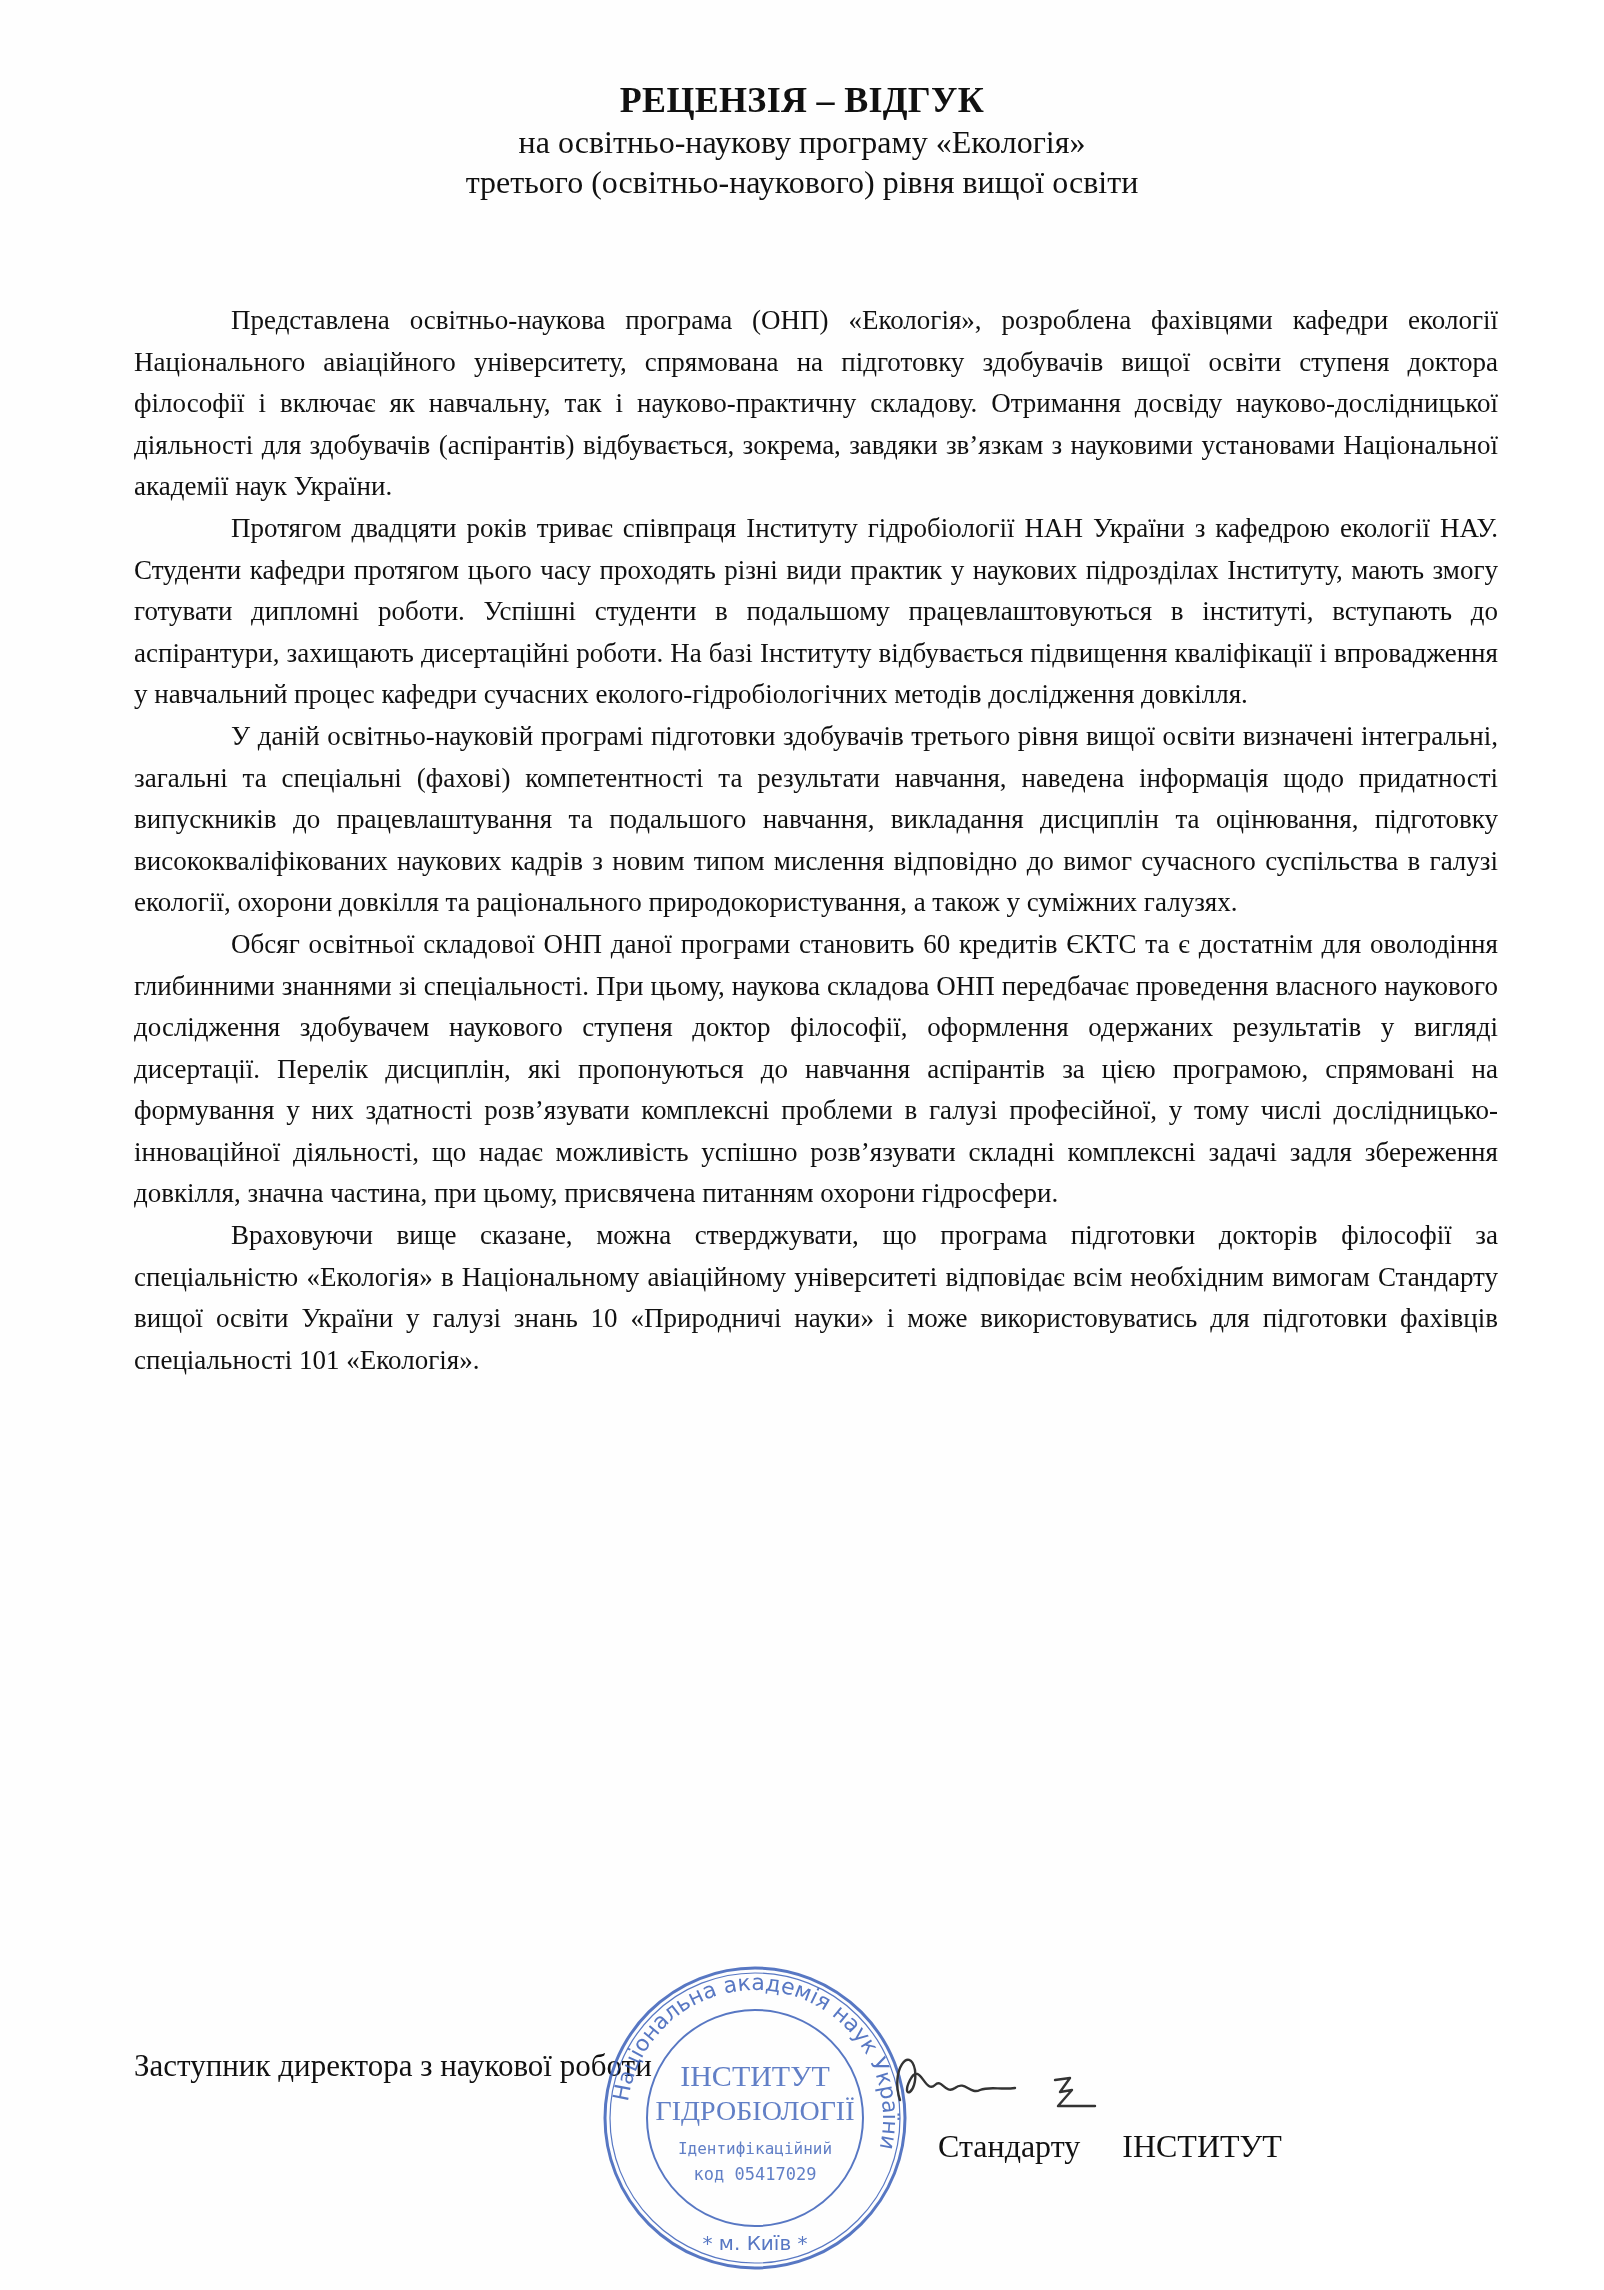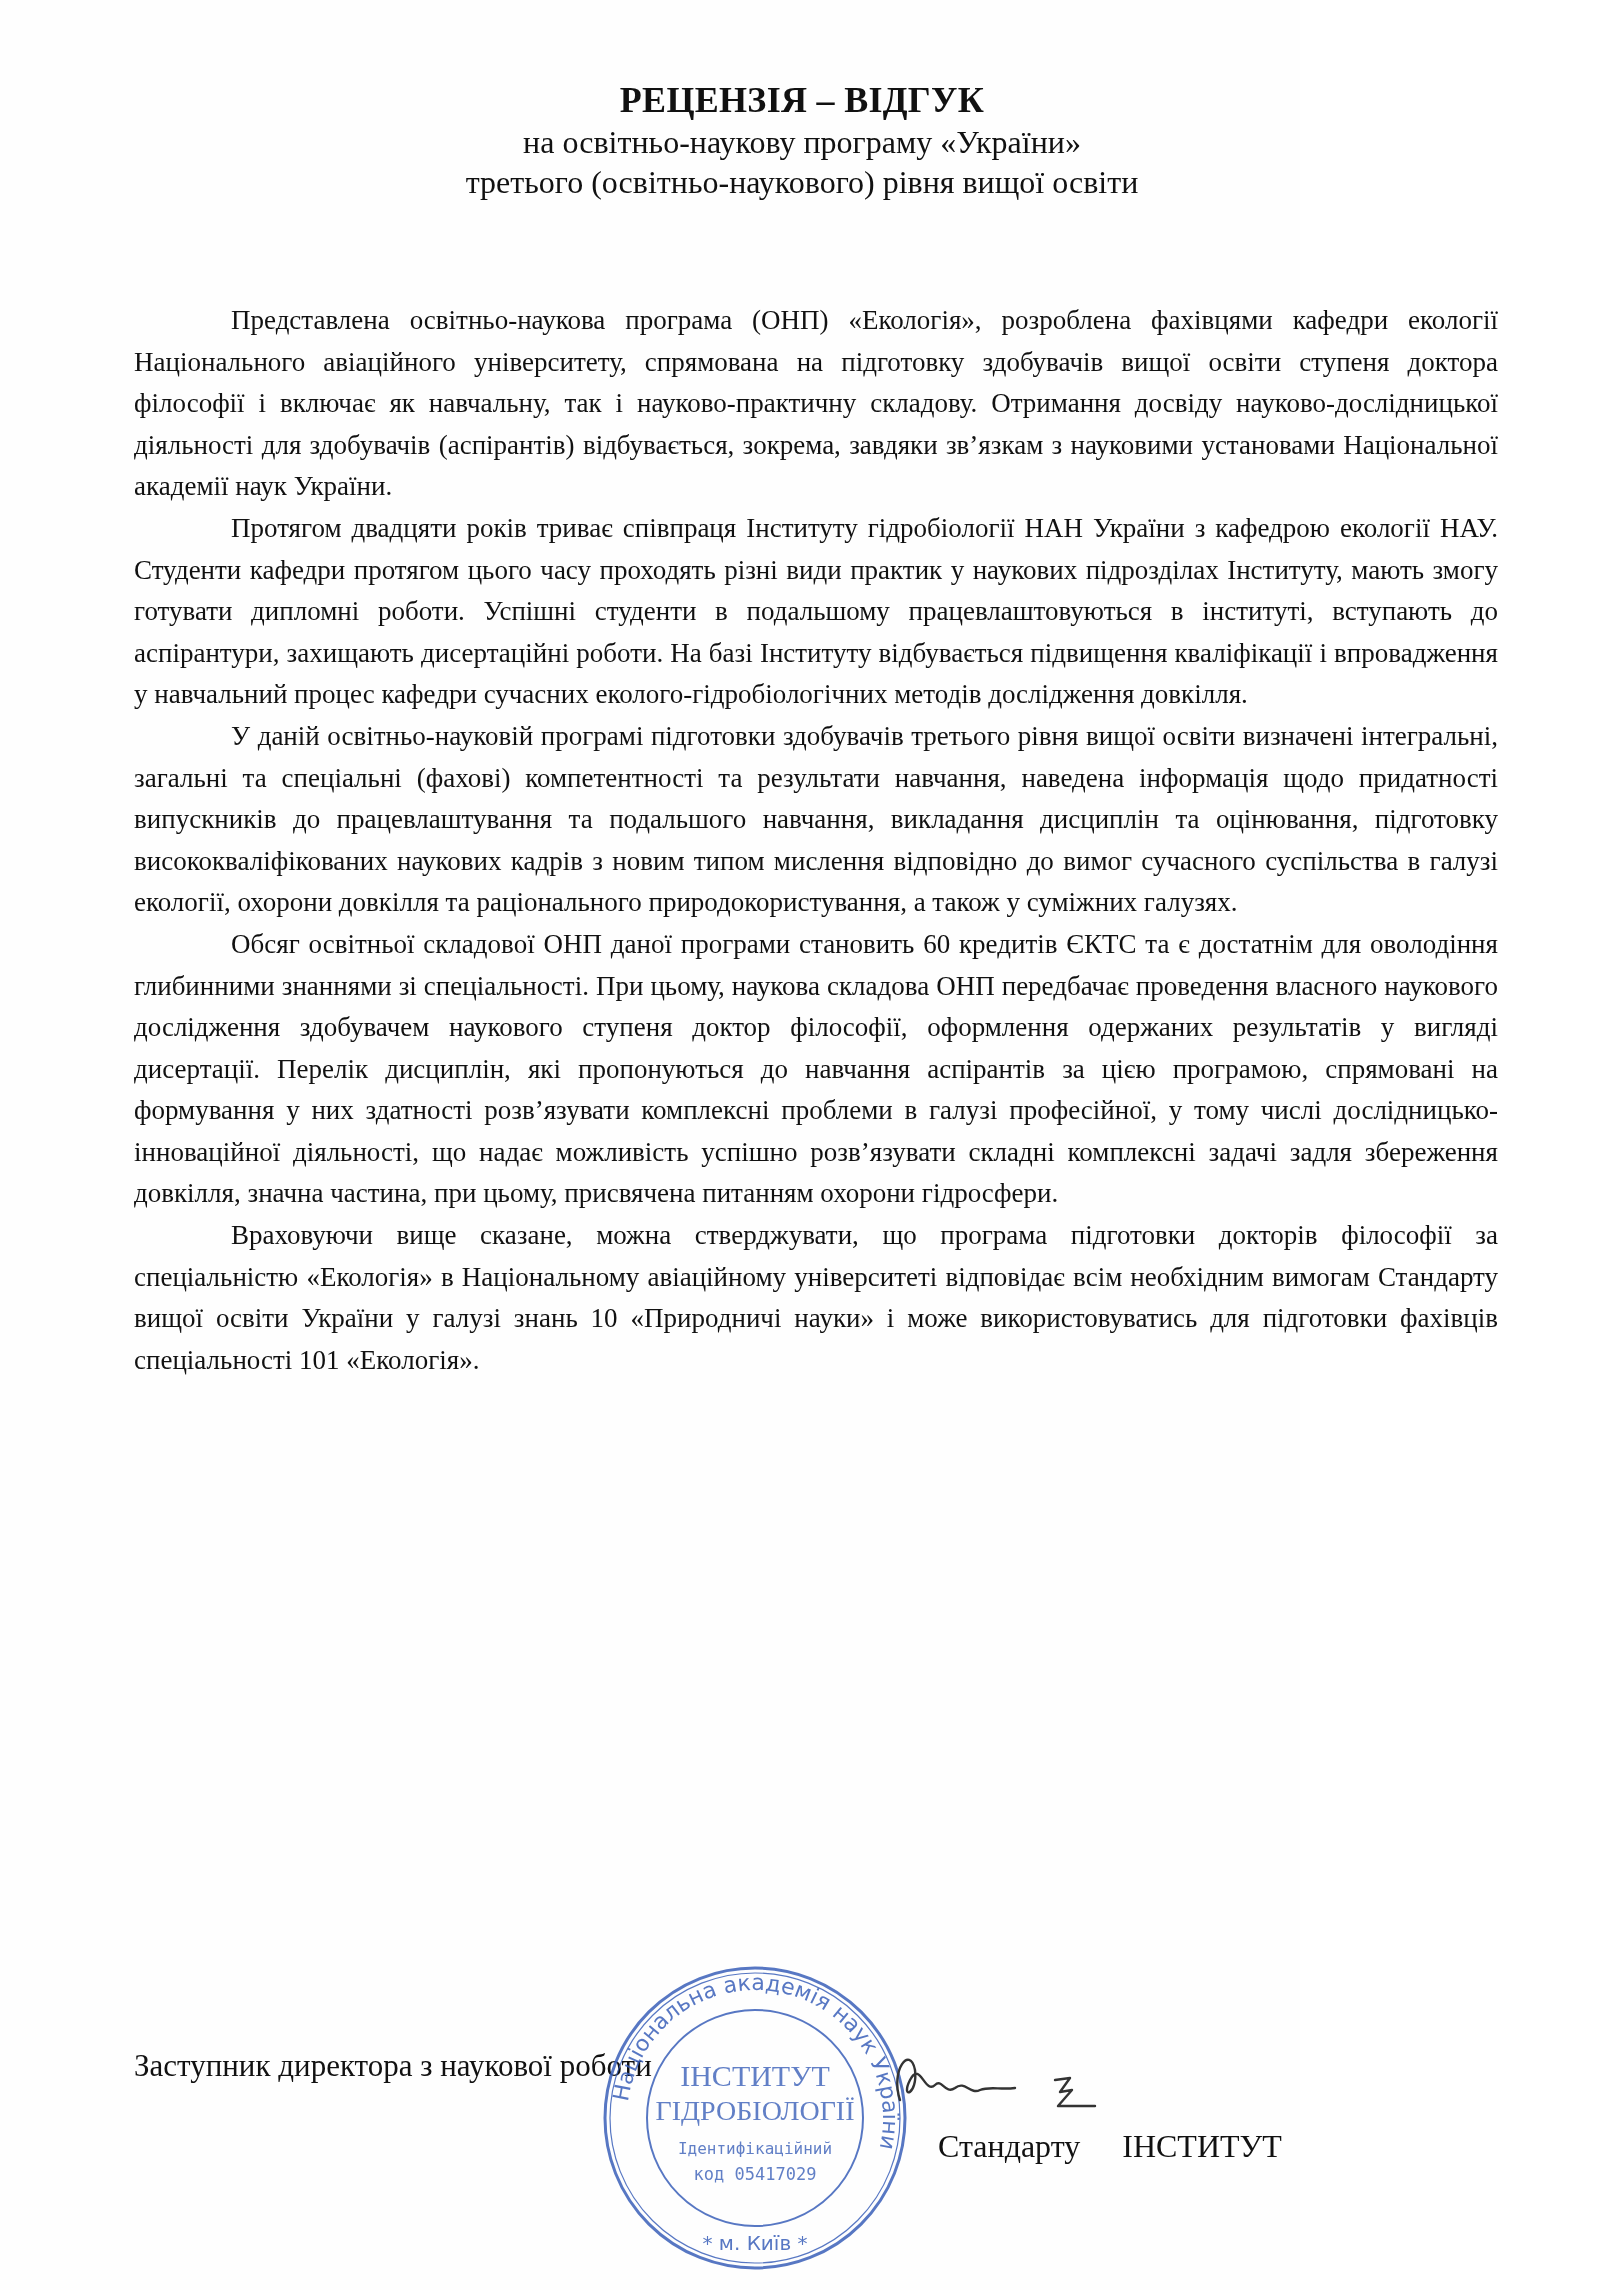--- a/index.html
+++ b/index.html
@@ -23,21 +23,21 @@
   .stamp { position: absolute; left: 590px; top: 1958px; width: 330px; height: 320px; }
   .signature { position: absolute; left: 880px; top: 2040px; width: 260px; height: 80px; }
 </style>
 </head>
 <body>
 
 <div class="page">
 
   <div class="header">
     <div class="title">РЕЦЕНЗІЯ – ВІДГУК</div>
-    <div class="subtitle">на освітньо-наукову програму «України»</div>
+    <div class="subtitle">на освітньо-наукову програму «Екологія»</div>
     <div class="subtitle">третього (освітньо-наукового) рівня вищої освіти</div>
   </div>
 
   <div class="body-text">
     <p class="para">Представлена освітньо-наукова програма (ОНП) «Екологія», розроблена фахівцями кафедри екології Національного авіаційного університету, спрямована на підготовку здобувачів вищої освіти ступеня доктора філософії і включає як навчальну, так і науково-практичну складову. Отримання досвіду науково-дослідницької діяльності для здобувачів (аспірантів) відбувається, зокрема, завдяки зв’язкам з науковими установами Національної академії наук України.</p>
     <p class="para">Протягом двадцяти років триває співпраця Інституту гідробіології НАН України з кафедрою екології НАУ. Студенти кафедри протягом цього часу проходять різні види практик у наукових підрозділах Інституту, мають змогу готувати дипломні роботи. Успішні студенти в подальшому працевлаштовуються в інституті, вступають до аспірантури, захищають дисертаційні роботи. На базі Інституту відбувається підвищення кваліфікації і впровадження у навчальний процес кафедри сучасних еколого-гідробіологічних методів дослідження довкілля.</p>
     <p class="para">У даній освітньо-науковій програмі підготовки здобувачів третього рівня вищої освіти визначені інтегральні, загальні та спеціальні (фахові) компетентності та результати навчання, наведена інформація щодо придатності випускників до працевлаштування та подальшого навчання, викладання дисциплін та оцінювання, підготовку висококваліфікованих наукових кадрів з новим типом мислення відповідно до вимог сучасного суспільства в галузі екології, охорони довкілля та раціонального природокористування, а також у суміжних галузях.</p>
     <p class="para">Обсяг освітньої складової ОНП даної програми становить 60 кредитів ЄКТС та є достатнім для оволодіння глибинними знаннями зі спеціальності. При цьому, наукова складова ОНП передбачає проведення власного наукового дослідження здобувачем наукового ступеня доктор філософії, оформлення одержаних результатів у вигляді дисертації. Перелік дисциплін, які пропонуються до навчання аспірантів за цією програмою, спрямовані на формування у них здатності розв’язувати комплексні проблеми в галузі професійної, у тому числі дослідницько-інноваційної діяльності, що надає можливість успішно розв’язувати складні комплексні задачі задля збереження довкілля, значна частина, при цьому, присвячена питанням охорони гідросфери.</p>
     <p class="para">Враховуючи вище сказане, можна стверджувати, що програма підготовки докторів філософії за спеціальністю «Екологія» в Національному авіаційному університеті відповідає всім необхідним вимогам Стандарту вищої освіти України у галузі знань 10 «Природничі науки» і може використовуватись для підготовки фахівців спеціальності 101 «Екологія».</p>
   </div>

